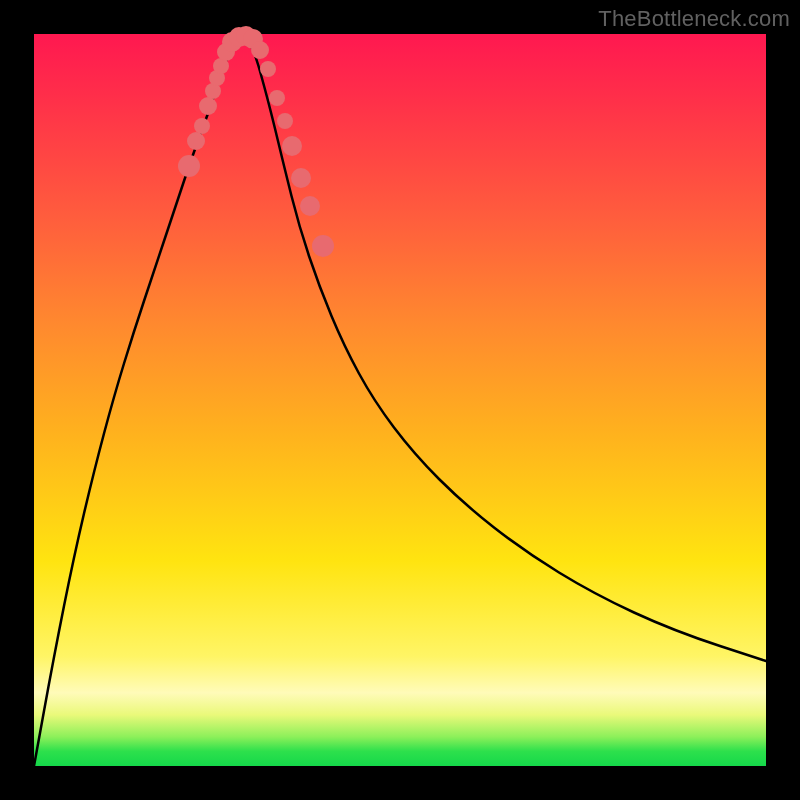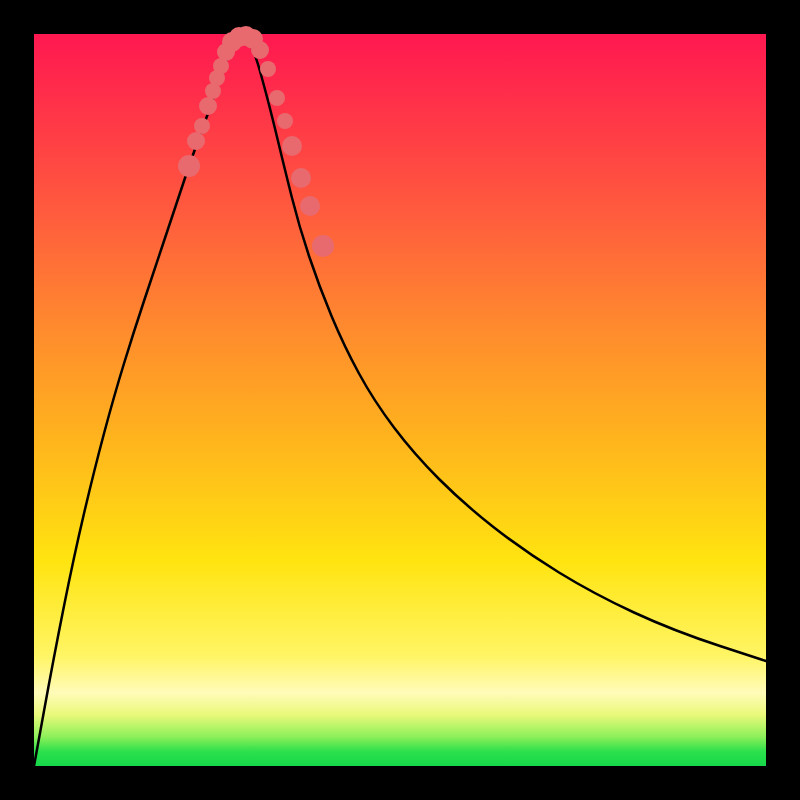--- a/index.html
+++ b/index.html
@@ -85,13 +85,14 @@
           <circle cx="234" cy="35" r="8" fill="#e86a6f" stroke="#d85a60" stroke-width="0"></circle>
           <circle cx="243" cy="64" r="8" fill="#e86a6f" stroke="#d85a60" stroke-width="0"></circle>
           <circle cx="251" cy="87" r="8" fill="#e86a6f" stroke="#d85a60" stroke-width="0"></circle>
           <circle cx="258" cy="112" r="10" fill="#e86a6f" stroke="#d85a60" stroke-width="0"></circle>
           <circle cx="267" cy="144" r="10" fill="#e86a6f" stroke="#d85a60" stroke-width="0"></circle>
           <circle cx="276" cy="172" r="10" fill="#e86a6f" stroke="#d85a60" stroke-width="0"></circle>
           <circle cx="289" cy="212" r="11" fill="#e86a6f" stroke="#d85a60" stroke-width="0"></circle>
         </g>
     </svg>
   </div>
+  <div class="watermark">TheBottleneck.com</div>
 </div>
 
 </body></html>

